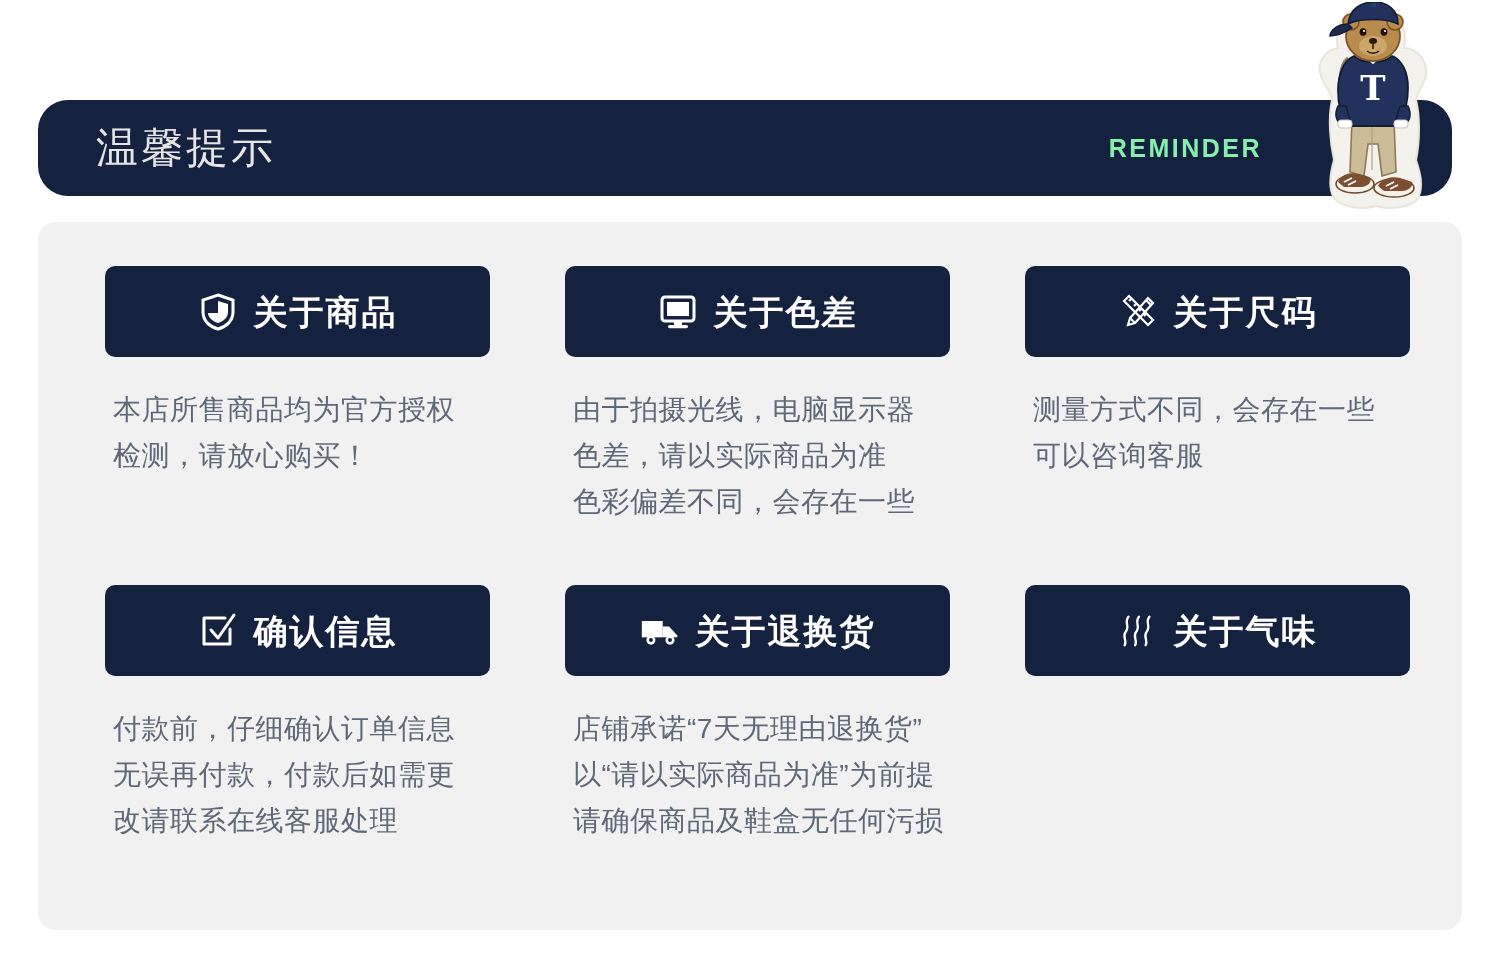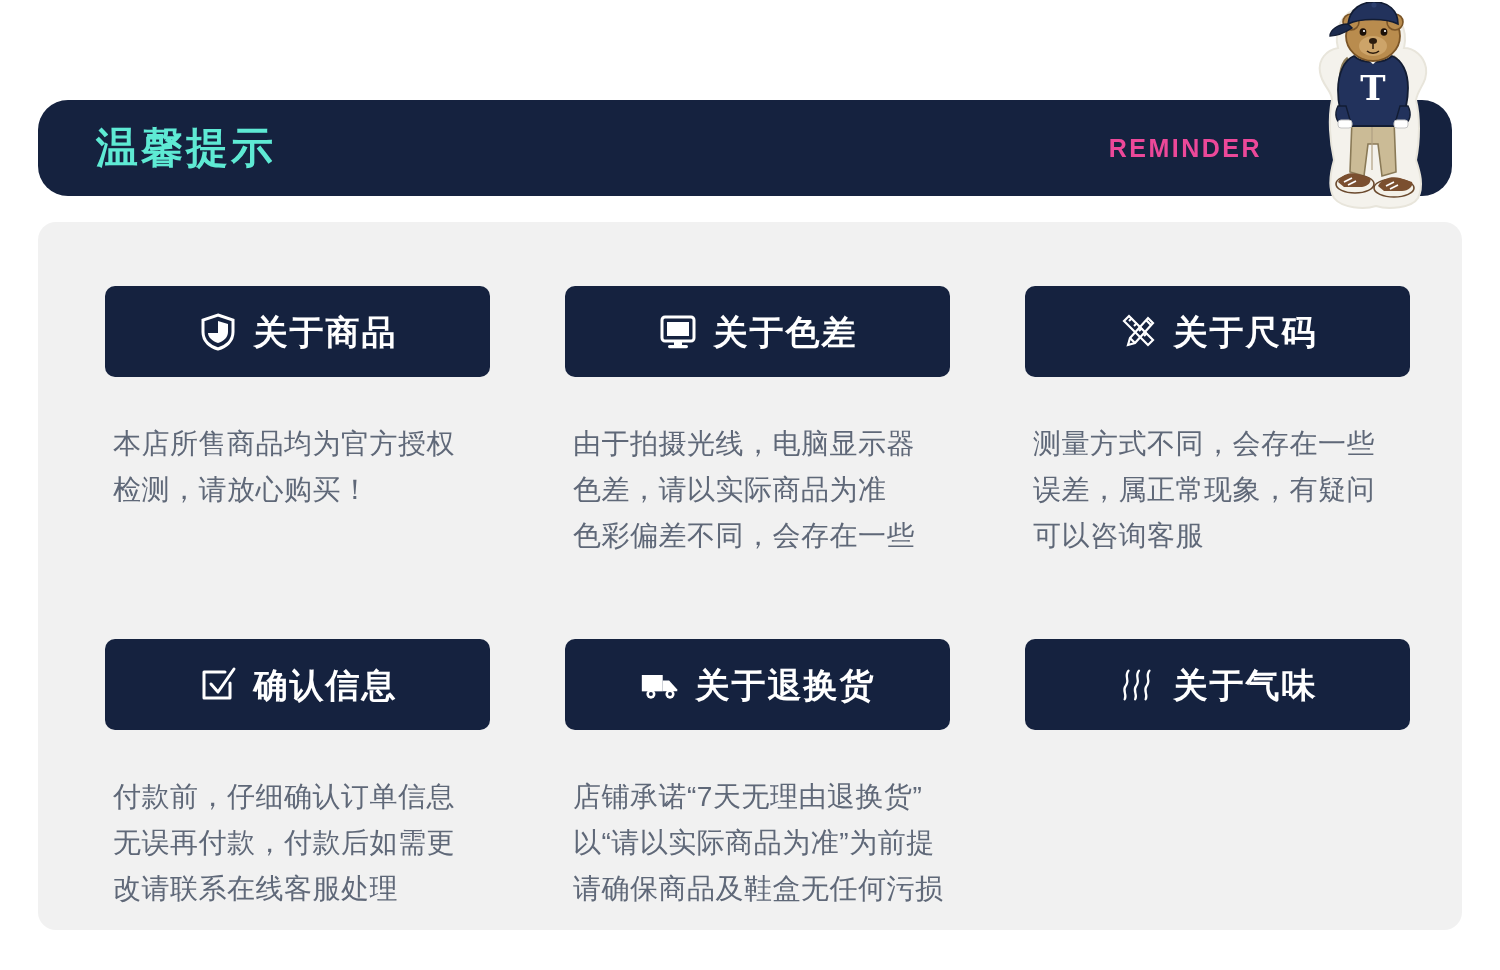--- a/index.html
+++ b/index.html
@@ -29,29 +29,29 @@
     background: #15223f;
     border-radius: 30px;
     display: flex;
     align-items: center;
     justify-content: space-between;
     padding: 0 0 0 58px;
     z-index: 2;
   }
 
   .header-title {
-    color: #5eead4;
+    color: #e5e5e5;
     font-size: 42px;
-    font-weight: bold;
+    font-weight: normal;
     letter-spacing: 3px;
     line-height: 1;
   }
 
   .header-sub {
-    color: #ec4899;
+    color: #86efac;
     font-size: 25px;
     font-weight: bold;
     letter-spacing: 2.5px;
     margin-right: 190px;
     line-height: 1;
   }
 
   
   .mascot {
     position: absolute;
@@ -91,21 +91,20 @@
   .card { width: 385px; }
 
   .card-head {
     height: 91px;
     background: #15223f;
     border-radius: 10px;
     display: flex;
     align-items: center;
     justify-content: center;
     gap: 16px;
-    margin-top: 20px;
   }
 
   .card-head .ico {
     width: 40px;
     height: 40px;
     display: flex;
     align-items: center;
     justify-content: center;
     flex: 0 0 auto;
   }
@@ -114,21 +113,21 @@
   .card-title {
     color: #ffffff;
     font-size: 34px;
     font-weight: bold;
     letter-spacing: 2px;
     line-height: 1;
     white-space: nowrap;
   }
 
   .card-body {
-    margin-top: 44px;
+    margin-top: 30px;
     padding-left: 8px;
     color: #5f6878;
     font-size: 28px;
     line-height: 46px;
     letter-spacing: 0.5px;
   }
   .card-body .ln { display: block; white-space: nowrap; }
 </style>
 </head>
 <body>
@@ -252,21 +251,20 @@
               <path d="M16 14 L19 11"></path>
               <path d="M21 19 L24 16"></path>
               <path d="M26 24 L29 21"></path>
             </g>
           </svg>
         </span>
         <span class="card-title">关于尺码</span>
       </div>
       <div class="card-body">
         <span class="ln">测量方式不同，会存在一些</span>
-        <span class="ln">误差，属正常现象，有疑问</span>
         <span class="ln">可以咨询客服</span>
       </div>
     </div>
 
     <div class="card">
       <div class="card-head">
         <span class="ico">
           <svg width="38" height="38" viewBox="0 0 38 38">
             <path d="M31 17 V32 H5 V6 H26" fill="none" stroke="#ffffff" stroke-width="3" stroke-linecap="round" stroke-linejoin="round"></path>
             <path d="M12 18 L19 26 L35 3" fill="none" stroke="#ffffff" stroke-width="3" stroke-linecap="round" stroke-linejoin="round"></path>

